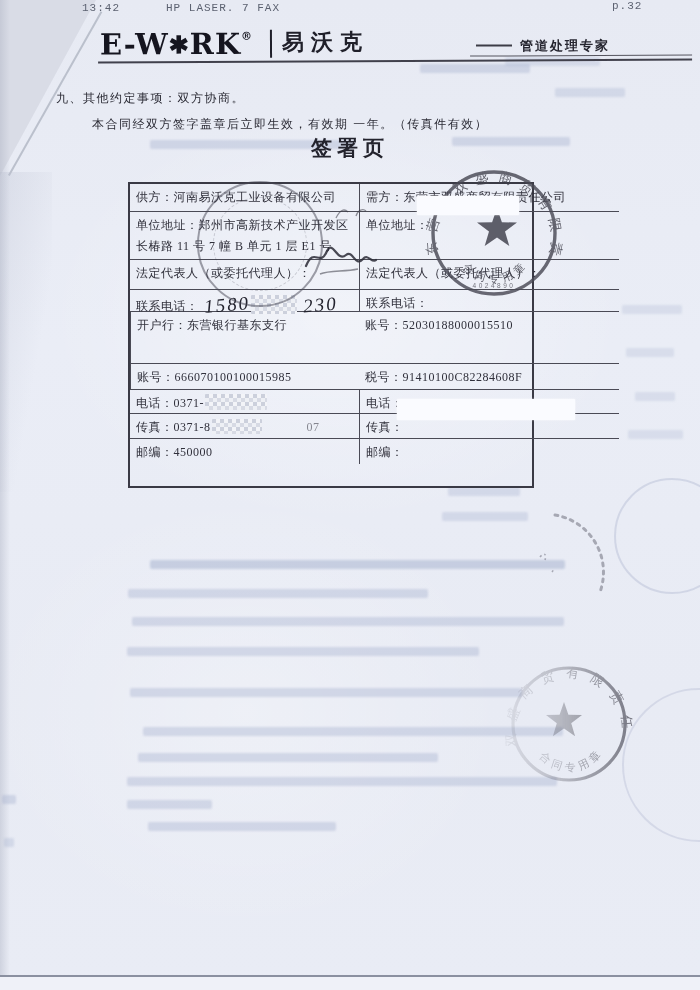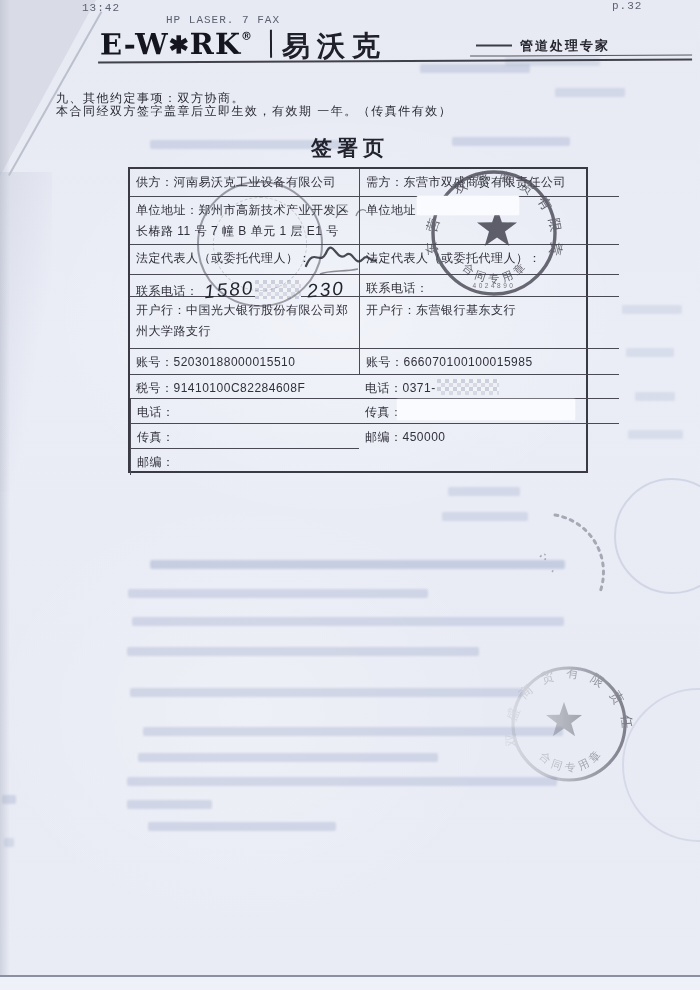--- a/index.html
+++ b/index.html
@@ -18,48 +18,48 @@
     background:linear-gradient(100deg,rgba(188,193,209,.35),rgba(188,193,209,0) 65%);}
   .left-edge{position:absolute;left:0;top:0;width:10px;height:990px;z-index:1;
     background:linear-gradient(90deg,rgba(175,180,196,.45),rgba(175,180,196,0));}
   .bottom-line{position:absolute;left:0;top:975px;width:700px;height:2px;background:#8a90a0;z-index:2;}
   .bottom-strip{position:absolute;left:0;top:977px;width:700px;height:13px;background:#eff1f8;z-index:2;}
 
   
   .fax-header{position:absolute;top:2px;left:0;width:700px;z-index:3;
     font-family:"Liberation Mono",monospace;font-size:11px;color:#5b6170;letter-spacing:1px;}
   .fax-time{position:absolute;left:82px;top:0;}
-  .fax-device{position:absolute;left:142px;top:12px;padding-left:24px;}
+  .fax-device{position:absolute;left:142px;top:0;padding-left:24px;}
   .fax-page{position:absolute;left:612px;top:-2px;}
 
   
   .brand{position:absolute;left:98px;top:26px;width:594px;height:38px;z-index:3;transform:rotate(-.3deg);}
   .logo-en{font-family:"DejaVu Serif","Liberation Serif",serif;font-weight:bold;font-size:29px;
     color:#15151f;letter-spacing:1px;position:absolute;left:2px;top:0;}
   .logo-gear{font-size:24px;vertical-align:1px;}
   .logo-reg{font-size:11px;vertical-align:14px;}
   .logo-divider{position:absolute;left:172px;top:3px;width:2px;height:28px;background:#20202b;}
-  .logo-cn{position:absolute;left:184px;top:1px;font-size:28px;letter-spacing:7px;color:#20202a;font-weight:bold;}
+  .logo-cn{position:absolute;left:184px;top:1px;font-size:22px;letter-spacing:7px;color:#20202a;font-weight:bold;}
   .tagline{position:absolute;left:378px;top:12px;font-size:13px;font-weight:bold;color:#262630;letter-spacing:2px;}
   .tagline-dash{display:inline-block;width:36px;height:2px;background:#3c3c46;vertical-align:4px;margin-right:8px;}
   .brand-underline{position:absolute;left:0;top:34px;width:594px;height:2px;background:#41414c;}
   .tagline-underline{position:absolute;left:372px;top:30px;width:222px;height:1px;background:#55555f;}
 
   
   .clause{position:absolute;left:56px;z-index:3;font-size:12px;color:#2b2b35;letter-spacing:1.5px;}
   .clause-9{top:90px;}
-  .clause-effective{top:103px;}
+  .clause-effective{top:116px;margin-left:36px;}
   .page-subtitle{position:absolute;left:0;top:134px;width:700px;text-align:center;z-index:3;
     font-size:21px;letter-spacing:5px;color:#23232d;font-weight:bold;}
 
   
-  .sig-table{position:absolute;left:128px;top:167px;width:460px;height:306px;z-index:3;
+  .sig-table{position:absolute;left:128px;top:182px;width:406px;height:306px;z-index:3;
     display:grid;grid-template-columns:229px 260px;
     grid-template-rows:28px 48px 30px 22px 52px 26px 24px 25px 25px 26px;
-    border:2px solid #3a3a45;box-sizing:border-box;background:transparent;}
+    border:2px solid #3a3a45;box-sizing:border-box;background:transparent;font-family:Liberation Serif, serif;}
   .cell{border-bottom:1.5px solid #4a4a55;box-sizing:border-box;padding:3px 4px 0 6px;
     font-size:12px;letter-spacing:.5px;color:#30303b;line-height:21px;overflow:visible;position:relative;}
   .cell.right-col{border-left:1.5px solid #4a4a55;}
   .cell.last{border-bottom:none;}
   .hand{display:inline-block;font-size:19px;font-style:italic;color:#23232e;
     transform:rotate(-5deg) translateY(1px);letter-spacing:2px;margin-left:5px;}
   .mosaic{display:inline-block;width:46px;height:19px;vertical-align:-4px;margin:0 1px;
     background:conic-gradient(#f3f4f8 90deg,#d7dae4 90deg 180deg,#eef0f5 180deg 270deg,#ccd0dc 270deg);
     background-size:8px 8px;border-radius:1px;}
   .mosaic.small{width:62px;height:16px;vertical-align:-3px;}
@@ -126,21 +126,20 @@
     <div class="cell right-col">单位地址：</div>
 
     <div class="cell">法定代表人（或委托代理人）：</div>
     <div class="cell right-col">法定代表人（或委托代理人）：</div>
 
     <div class="cell">
       <span>联系电话：</span><span class="hand">1580</span><span class="mosaic"></span><span class="hand">230</span>
     </div>
     <div class="cell right-col">联系电话：</div>
 
-    <div class="cell">开户行：中国光大银行股份有限公司郑州大学路支行</div>
     <div class="cell right-col">开户行：东营银行基东支行</div>
 
     <div class="cell">账号：52030188000015510</div>
     <div class="cell right-col">账号：666070100100015985</div>
 
     <div class="cell">税号：91410100C82284608F</div>
 
     <div class="cell">
       <span>电话：0371-</span><span class="mosaic small"></span>
     </div>

